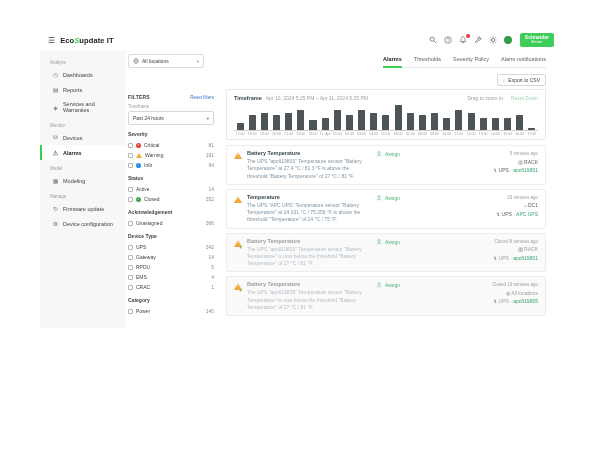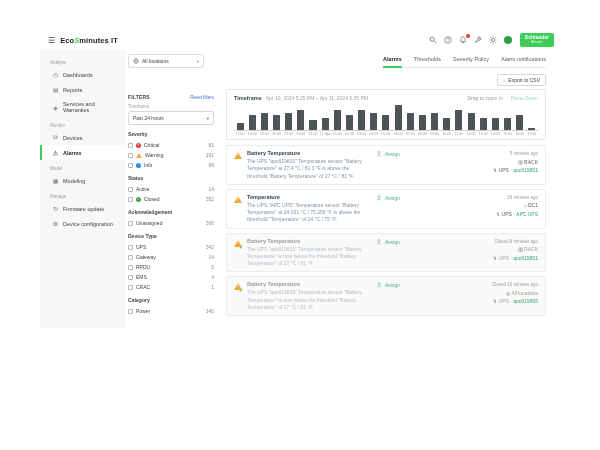--- a/index.html
+++ b/index.html
@@ -99,21 +99,21 @@
   .meta .m-dev a { color:#36a46c; text-decoration:none; cursor:pointer; }
   .card.closed .meta .m-loc, .card.closed .meta .m-dev { color:#9e9e9e; }
 </style>
 </head>
 <body>
 
 <div class="app">
 
   <div class="topbar">
     <span class="menu-icon">☰</span>
-    <span class="logo"><span>Eco</span><span class="logo-s">S</span><span>minutes IT</span></span>
+    <span class="logo"><span>Eco</span><span class="logo-s">S</span><span>update IT</span></span>
     <span class="topbar-spacer"></span>
     <span class="tb-icon">
       <svg viewBox="0 0 10 10">
           <circle cx="4" cy="4" r="2.6" fill="none" stroke="#666" stroke-width="1"></circle>
           <line x1="6.2" y1="6.2" x2="9" y2="9" stroke="#666" stroke-width="1"></line>
         </svg>
     </span>
     <span class="tb-icon">
       <svg viewBox="0 0 10 10">
           <circle cx="5" cy="5" r="4" fill="none" stroke="#666" stroke-width="0.9"></circle>

